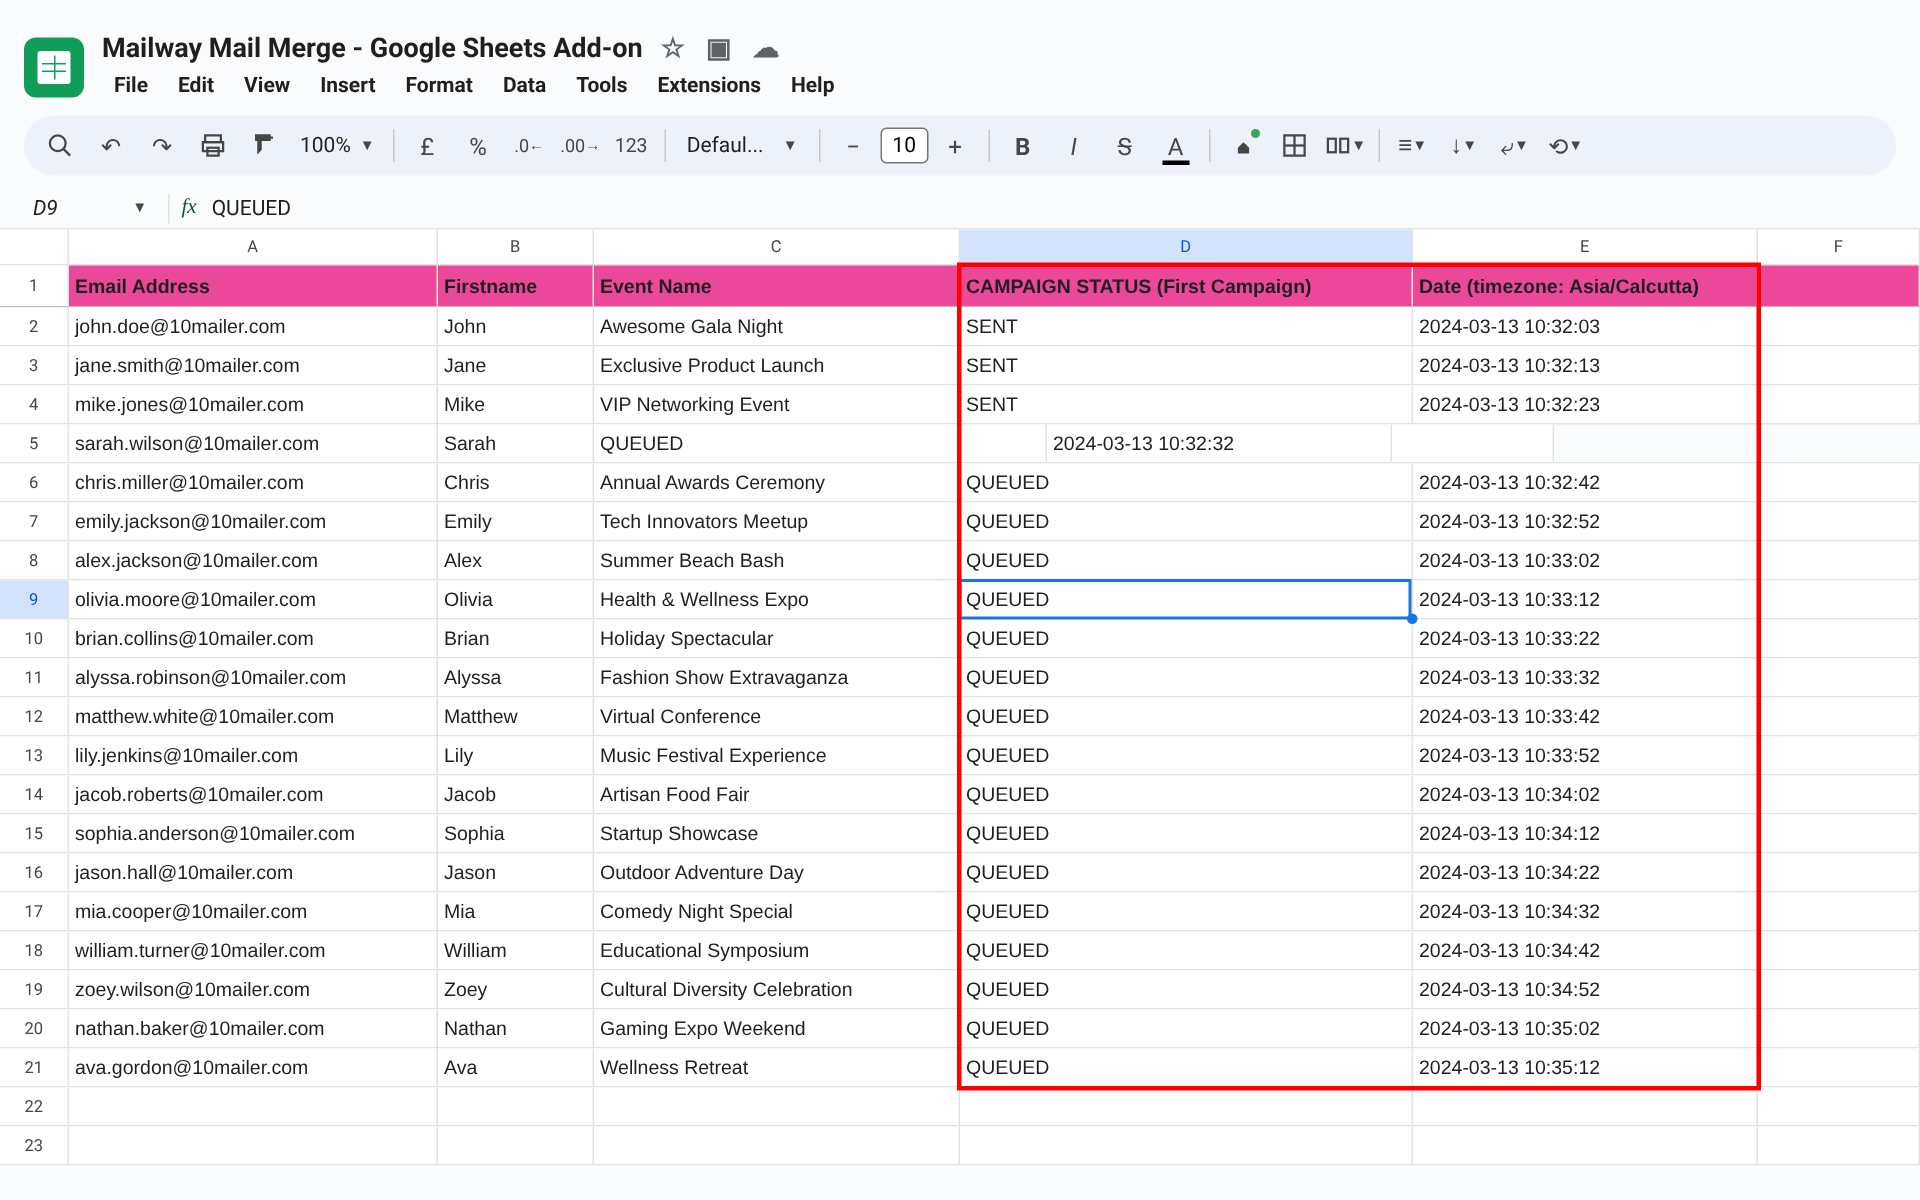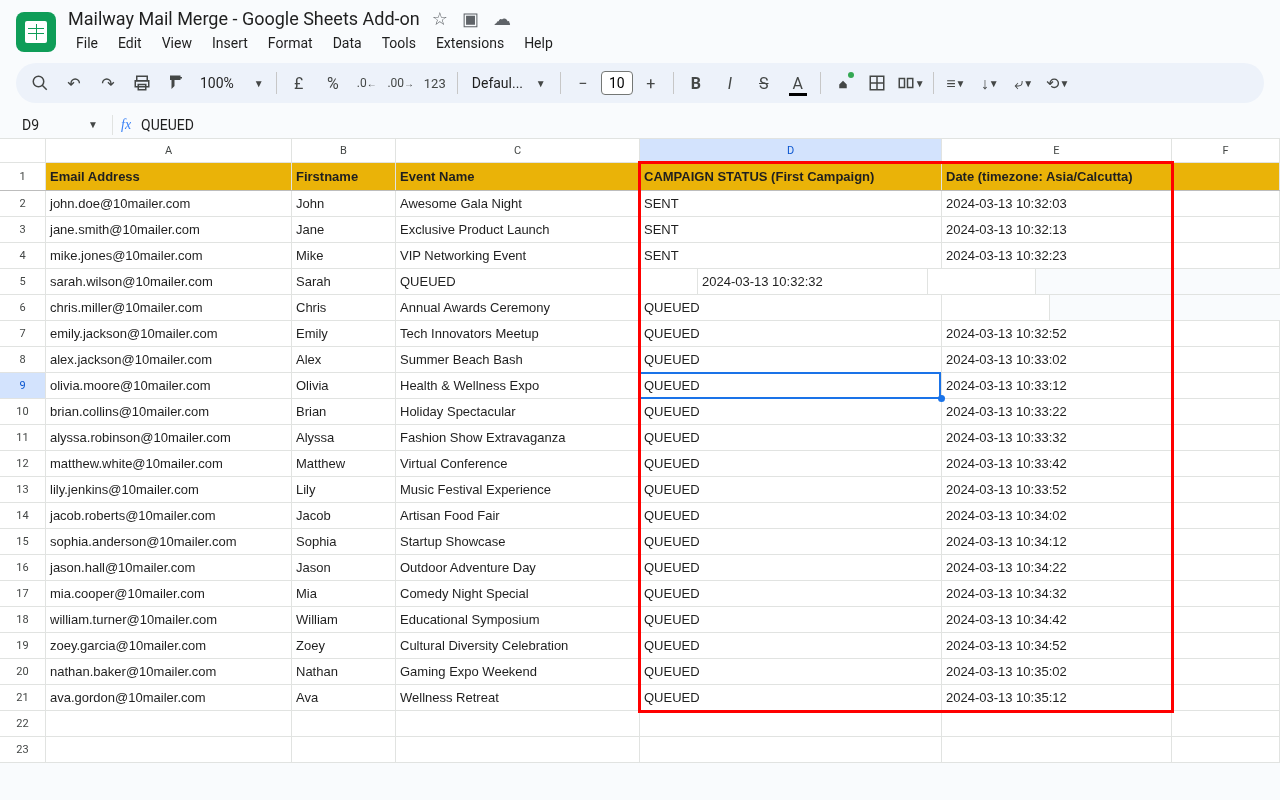--- a/index.html
+++ b/index.html
@@ -1,48 +1,48 @@
 <!DOCTYPE html>
 <html><head>
 <meta charset="utf-8">
 <style>
 * { margin: 0; padding: 0; box-sizing: border-box; font-family: "Google Sans", Roboto, Arial, sans-serif; }
 body { background: #f9fbfd; color: #1f1f1f; overflow: hidden; }
 
 
-.header { display: flex; align-items: center; padding: 8px 16px 0 16px; }
+.header { display: flex; align-items: center; padding: 21px 16px 0 16px; font-weight: bold; }
 .logo { width: 40px; height: 40px; background: #0f9d58; border-radius: 8px; display: flex; align-items: center; justify-content: center; margin-right: 12px; }
 .logo-inner { width: 22px; height: 22px; background: #fff; border-radius: 2px; position: relative; }
 .logo-inner::before { content: ""; position: absolute; left: 3px; right: 3px; top: 3px; bottom: 3px; background: linear-gradient(#0f9d58 0 0) 0 33%/100% 1px no-repeat, linear-gradient(#0f9d58 0 0) 0 66%/100% 1px no-repeat, linear-gradient(#0f9d58 0 0) 50% 0/1px 100% no-repeat; }
 .title-area { flex: 1; }
 .doc-title { font-size: 18px; color: #1f1f1f; display: flex; align-items: center; gap: 12px; }
 .doc-icons { display: flex; gap: 14px; color: #5f6368; }
 .menu-bar { display: flex; gap: 4px; margin-top: 2px; }
 .menu-item { font-size: 14px; color: #1f1f1f; padding: 4px 8px; border-radius: 4px; cursor: pointer; }
 
 
 .toolbar-wrap { padding: 8px 16px; }
 .toolbar { background: #edf2fa; border-radius: 24px; padding: 4px 8px; display: flex; align-items: center; gap: 2px; height: 40px; }
 .tb-btn { width: 32px; height: 32px; display: flex; align-items: center; justify-content: center; color: #444746; cursor: pointer; border-radius: 4px; font-size: 16px; }
 .tb-sep { width: 1px; height: 22px; background: #c7c7c7; margin: 0 4px; }
-.tb-zoom { display: flex; align-items: center; gap: 20px; padding: 0 6px; font-size: 14px; color: #1f1f1f; cursor: pointer; }
+.tb-zoom { display: flex; align-items: center; gap: 6px; padding: 0 6px; font-size: 14px; color: #1f1f1f; cursor: pointer; }
 .tb-font { display: flex; align-items: center; gap: 6px; padding: 0 8px; font-size: 14px; color: #1f1f1f; cursor: pointer; width: 90px; justify-content: space-between; }
 .tb-fontsize { display: flex; align-items: center; gap: 2px; }
 .tb-fontsize-input { width: 32px; height: 24px; border: 1px solid #747775; border-radius: 4px; text-align: center; font-size: 14px; background: #fff; }
 .tb-dd { font-size: 10px; color: #444746; }
 .tb-underline-a { position: relative; }
 .tb-underline-a::after { content: ""; position: absolute; bottom: 3px; left: 7px; right: 7px; height: 3px; background: #000; }
 .tb-fill { position: relative; }
 .tb-fill-dot { position: absolute; top: 5px; right: 5px; width: 6px; height: 6px; border-radius: 50%; background: #34a853; }
 
 
 .fxbar { display: flex; align-items: center; border-bottom: 1px solid #e1e3e1; height: 28px; padding-left: 16px; }
-.namebox { width: 88px; font-size: 14px; color: #1f1f1f; padding: 2px 6px; display: flex; align-items: center; justify-content: space-between; }
+.namebox { width: 88px; font-size: 14px; color: #1f1f1f; padding: 2px 6px; display: flex; align-items: center; justify-content: space-between; font-style: italic; }
 .fx-sep { width: 1px; height: 20px; background: #e1e3e1; margin: 0 8px; }
-.fx-icon { font-style: italic; color: #3b82f6; font-size: 14px; margin-right: 10px; font-family: serif; }
+.fx-icon { font-style: italic; color: #14532d; font-size: 14px; margin-right: 10px; font-family: serif; }
 .fx-input { flex: 1; font-size: 14px; color: #1f1f1f; }
 
 
 .grid-wrap { position: relative; overflow: hidden; }
 .col-headers { display: flex; height: 24px; border-bottom: 1px solid #e1e3e1; background: #fff; }
 .corner { width: 46px; border-right: 1px solid #e1e3e1; background: #fff; }
 .col-h { border-right: 1px solid #e1e3e1; display: flex; align-items: center; justify-content: center; font-size: 11px; color: #444746; background: #fff; }
 .col-h.selected { background: #d3e3fd; color: #0b57d0; }
 
 .rows { }
@@ -55,21 +55,21 @@
 
 .w-a { width: 246px; }
 .w-b { width: 104px; }
 .w-c { width: 244px; }
 .w-d { width: 302px; }
 .w-e { width: 230px; }
 .w-f { width: 108px; }
 
 
 .hdr-border { border-bottom: 1px solid #bdbdbd !important; height: 28px; }
-.hdr-border .cell { background: #eab308; }
+.hdr-border .cell { background: #ec4899; }
 
 
 .sel-cell { position: absolute; border: 2px solid #1a73e8; pointer-events: none; }
 .sel-handle { position: absolute; width: 7px; height: 7px; background: #1a73e8; border-radius: 50%; pointer-events: none; }
 
 
 .red-box { position: absolute; border: 3px solid #ff0000; pointer-events: none; }
 
 
 .row.frozen { border-bottom: 2px solid #bdbdbd; }
@@ -252,20 +252,21 @@
         <div class="cell w-d">QUEUED</div>
         <div class="cell w-e">2024-03-13 10:32:32</div>
         <div class="cell w-f"></div>
       </div>
       <div class="row">
         <div class="row-h">6</div>
         <div class="cell w-a">chris.miller@10mailer.com</div>
         <div class="cell w-b">Chris</div>
         <div class="cell w-c">Annual Awards Ceremony</div>
         <div class="cell w-d">QUEUED</div>
+        <div class="cell w-e">2024-03-13 10:32:42</div>
         <div class="cell w-f"></div>
       </div>
       <div class="row">
         <div class="row-h">7</div>
         <div class="cell w-a">emily.jackson@10mailer.com</div>
         <div class="cell w-b">Emily</div>
         <div class="cell w-c">Tech Innovators Meetup</div>
         <div class="cell w-d">QUEUED</div>
         <div class="cell w-e">2024-03-13 10:32:52</div>
         <div class="cell w-f"></div>
@@ -364,21 +365,21 @@
         <div class="row-h">18</div>
         <div class="cell w-a">william.turner@10mailer.com</div>
         <div class="cell w-b">William</div>
         <div class="cell w-c">Educational Symposium</div>
         <div class="cell w-d">QUEUED</div>
         <div class="cell w-e">2024-03-13 10:34:42</div>
         <div class="cell w-f"></div>
       </div>
       <div class="row">
         <div class="row-h">19</div>
-        <div class="cell w-a">zoey.garcia@10mailer.com</div>
+        <div class="cell w-a">zoey.wilson@10mailer.com</div>
         <div class="cell w-b">Zoey</div>
         <div class="cell w-c">Cultural Diversity Celebration</div>
         <div class="cell w-d">QUEUED</div>
         <div class="cell w-e">2024-03-13 10:34:52</div>
         <div class="cell w-f"></div>
       </div>
       <div class="row">
         <div class="row-h">20</div>
         <div class="cell w-a">nathan.baker@10mailer.com</div>
         <div class="cell w-b">Nathan</div>

